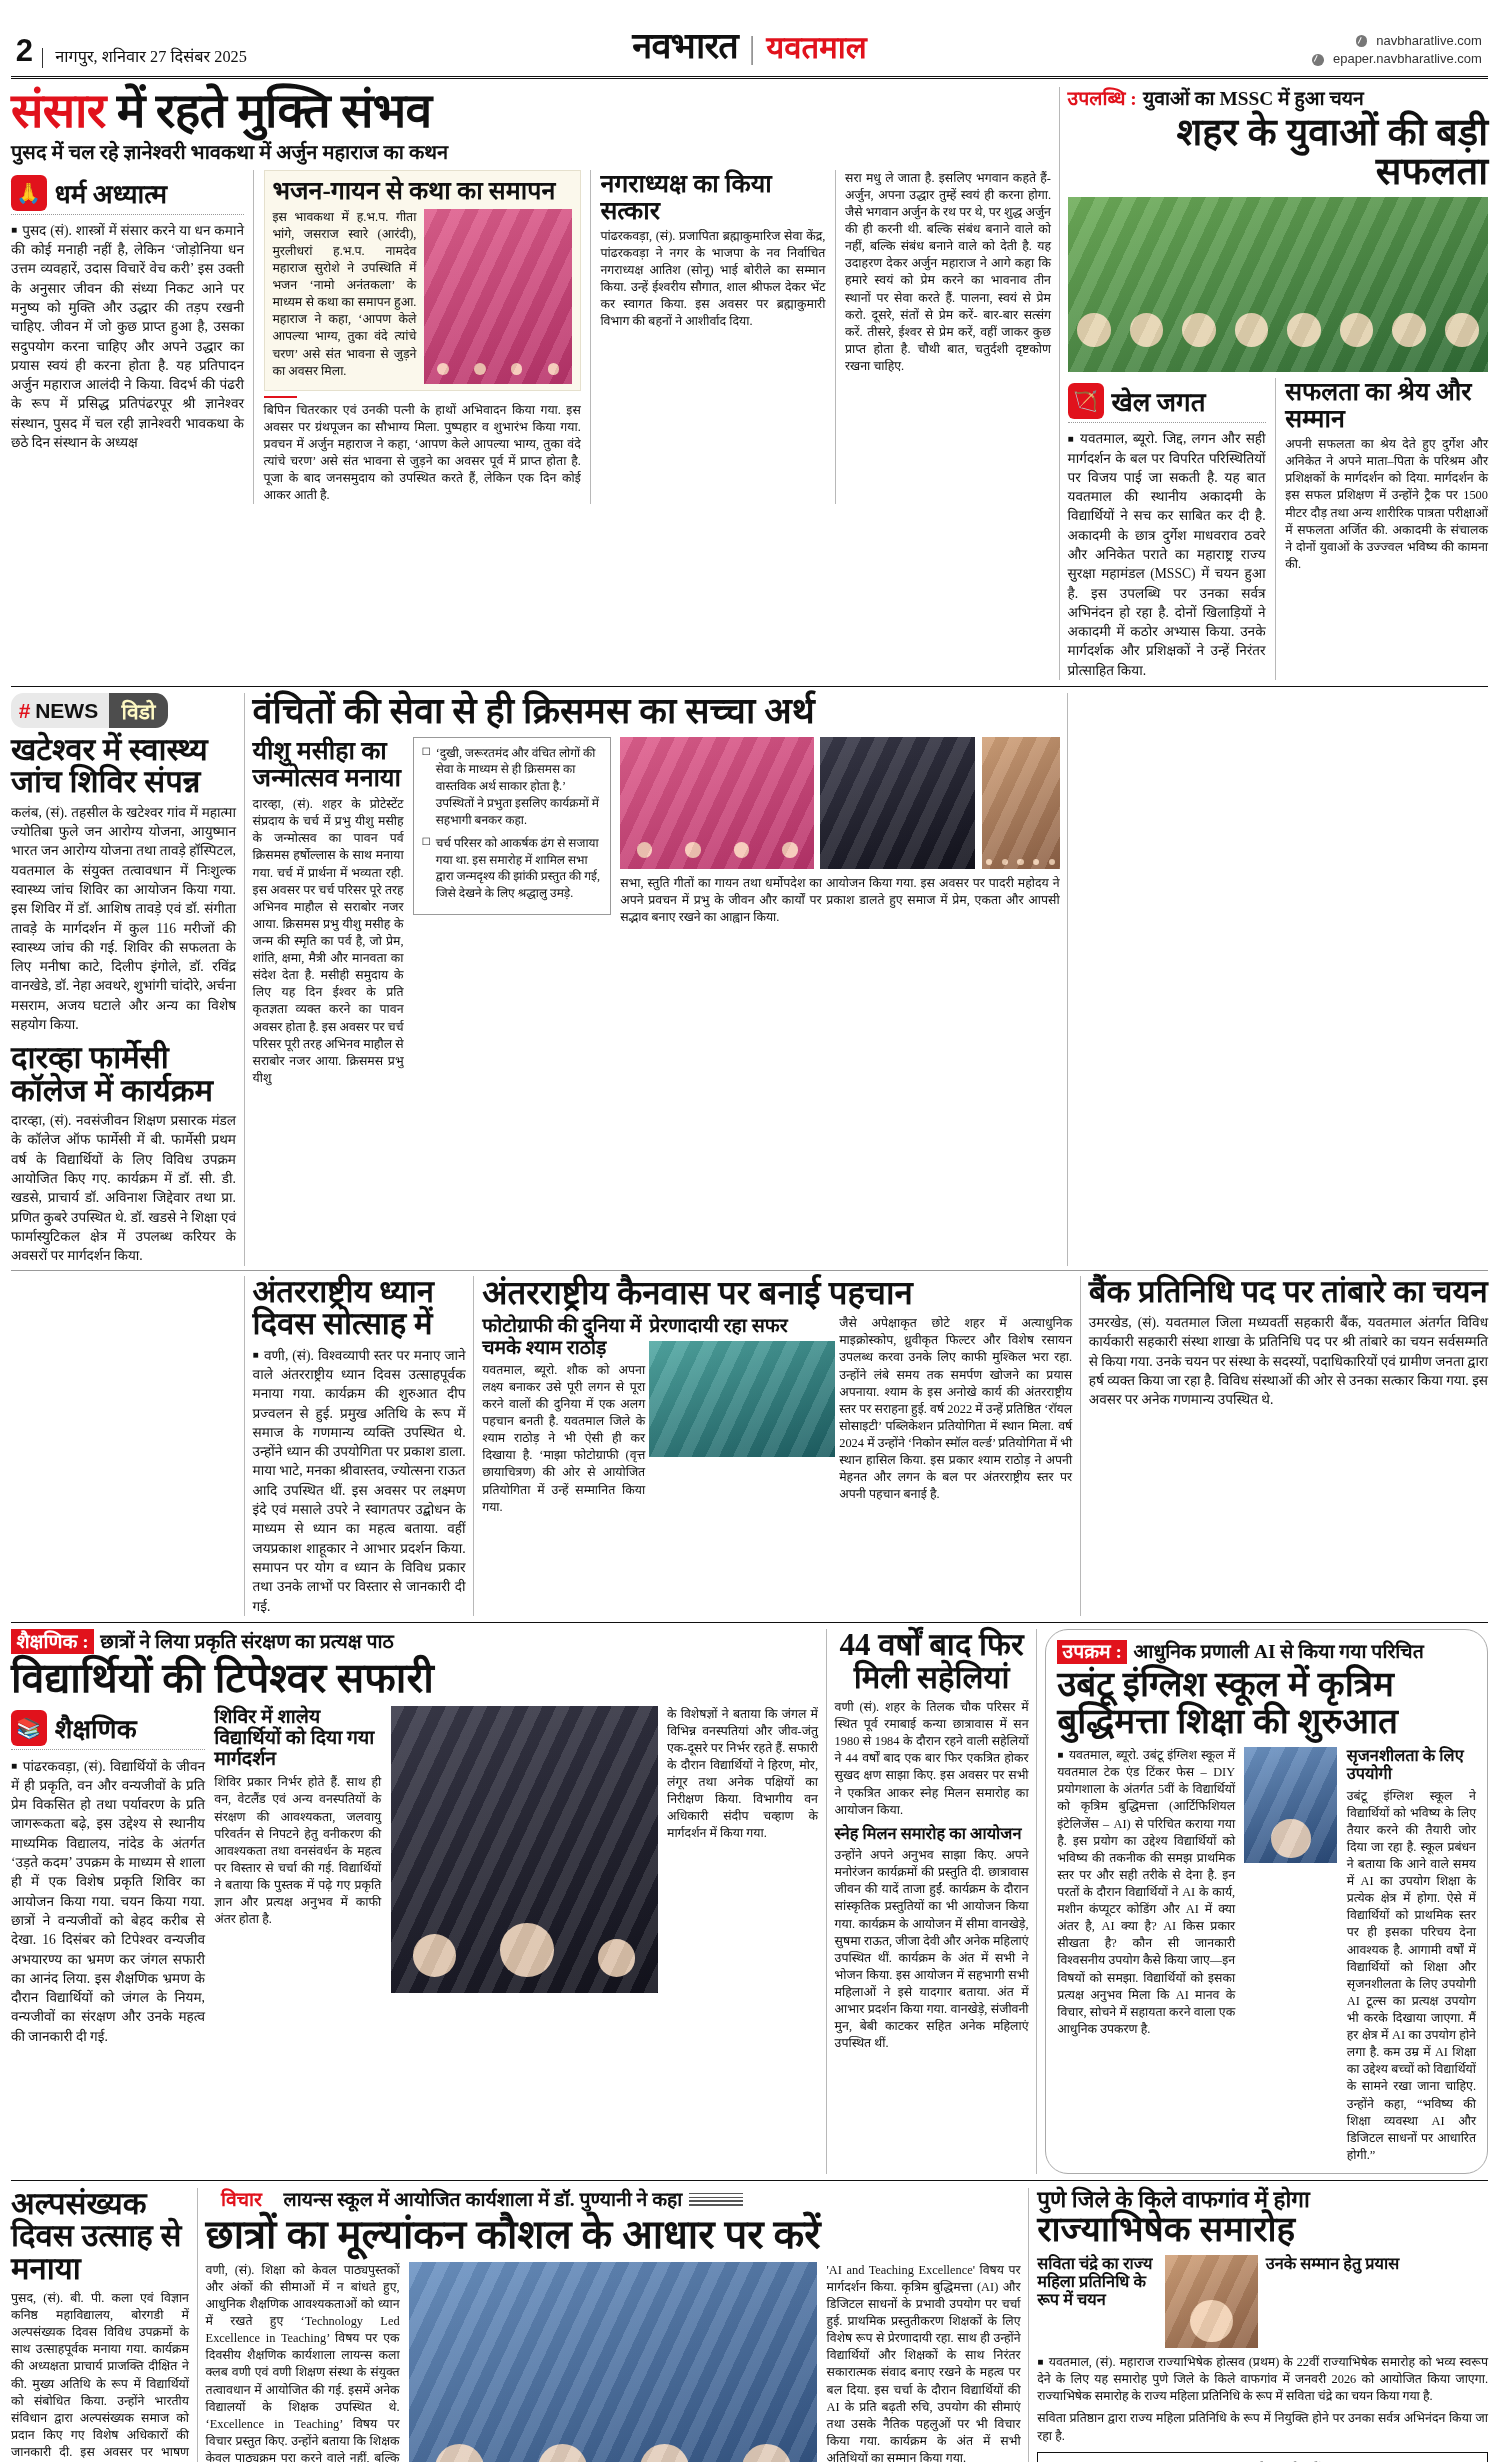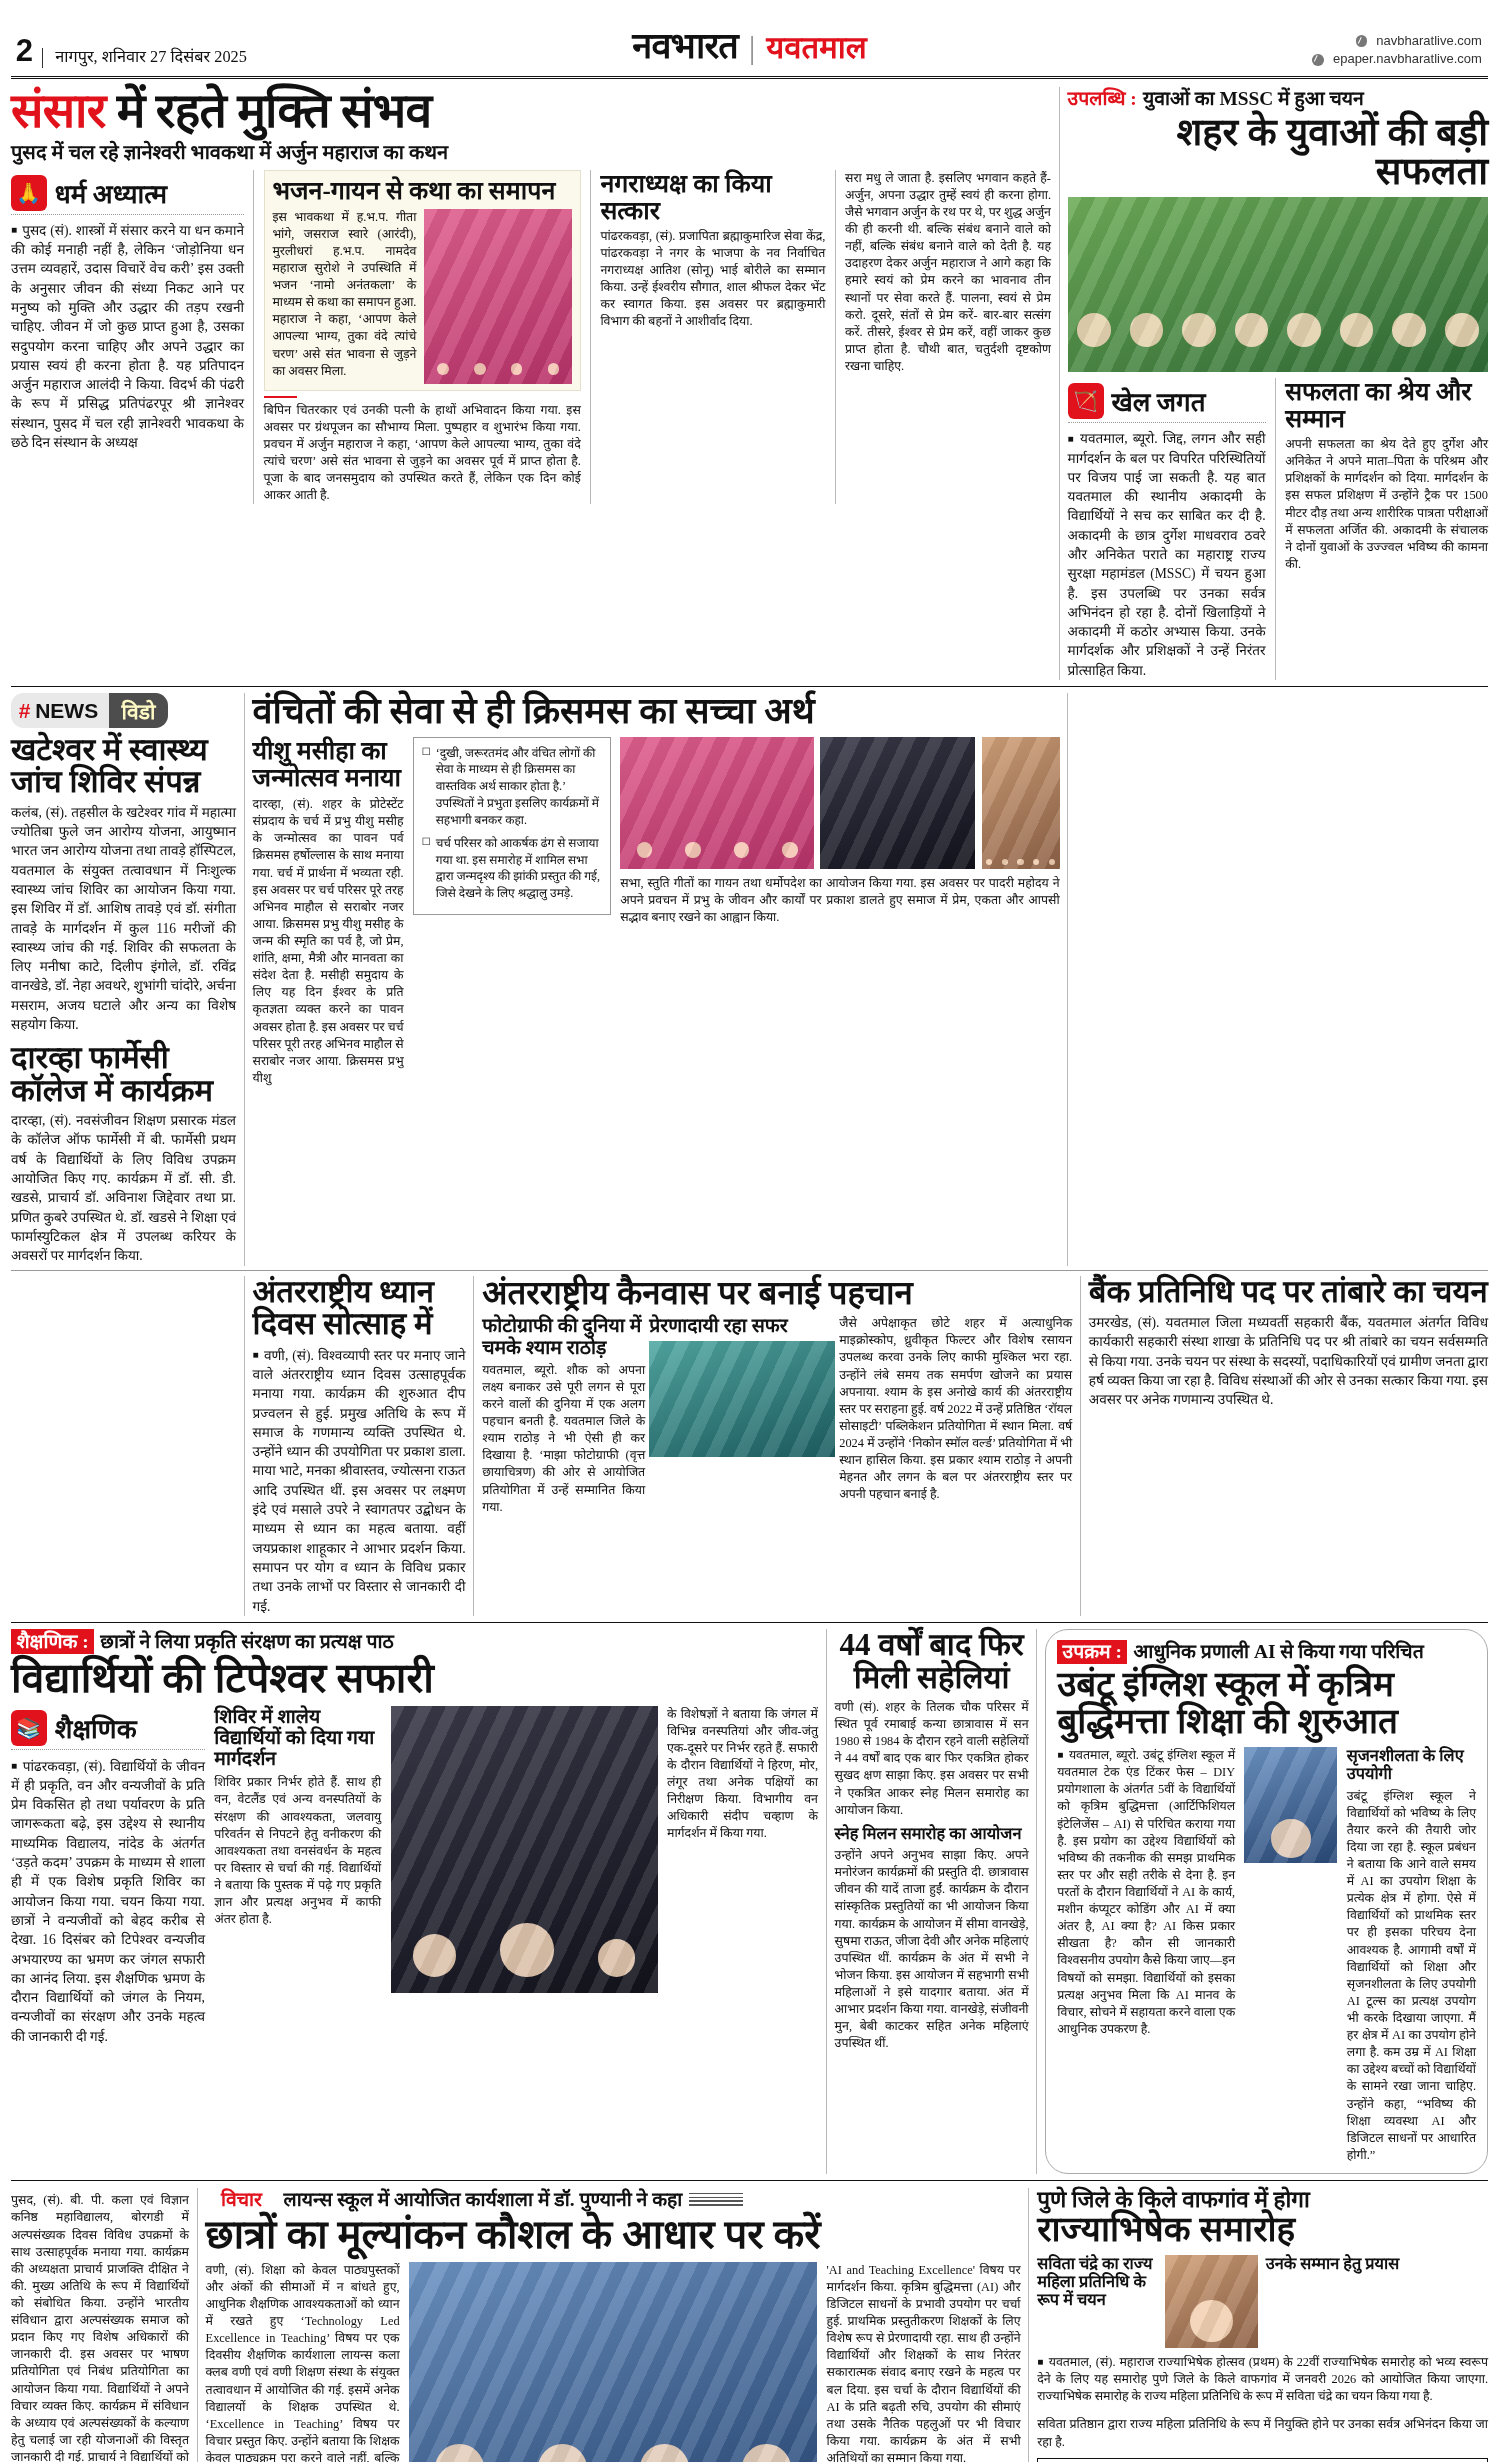--- a/index.html
+++ b/index.html
@@ -404,20 +404,21 @@
         </div>
       </div>
     </div>
   </div>
 
   <div class="hr-b"></div>
 
   <div class="band">
 
     <div style="flex:0 0 178px;">
+      <h2 class="big">अल्पसंख्यक दिवस उत्साह से मनाया</h2>
       <p class="body tight" style="margin-top:4.7px;">पुसद, (सं). बी. पी. कला एवं विज्ञान कनिष्ठ महाविद्यालय, बोरगडी में अल्पसंख्यक दिवस विविध उपक्रमों के साथ उत्साहपूर्वक मनाया गया. कार्यक्रम की अध्यक्षता प्राचार्य प्राजक्ति दीक्षित ने की. मुख्य अतिथि के रूप में विद्यार्थियों को संबोधित किया. उन्होंने भारतीय संविधान द्वारा अल्पसंख्यक समाज को प्रदान किए गए विशेष अधिकारों की जानकारी दी. इस अवसर पर भाषण प्रतियोगिता एवं निबंध प्रतियोगिता का आयोजन किया गया. विद्यार्थियों ने अपने विचार व्यक्त किए. कार्यक्रम में संविधान के अध्याय एवं अल्पसंख्यकों के कल्याण हेतु चलाई जा रही योजनाओं की विस्तृत जानकारी दी गई. प्राचार्य ने विद्यार्थियों को सामाजिक समरसता बनाए रखने का संदेश दिया. इस कार्यक्रम के सफल आयोजन हेतु महाविद्यालय के प्राध्यापकों एवं कर्मचारियों ने विशेष सहयोग किया. अंत में आभार प्रदर्शन किया गया.</p>
     </div>
 
     <div class="vline"></div>
 
     <div style="flex:0 0 815px;">
       <div class="kicker-row">
         <span style="border-left:3.1px solid #444;padding-left:6.2px;"></span>
         <span class="kicker-red">विचार</span>
         <span style="border-left:3.1px solid #444;padding-left:6.2px;"></span>
@@ -470,21 +471,21 @@
             </div>
         </div>
         <div style="flex:1 1 0;">
           <h3 class="xs">उनके सम्मान हेतु प्रयास</h3>
         </div>
       </div>
 
       <div class="band" style="gap:9.3px;margin-top:6.2px;">
         <div style="flex:1 1 0;">
           <p class="body tight lead-sq">यवतमाल, (सं). महाराज राज्याभिषेक होत्सव (प्रथम) के 22वीं राज्याभिषेक समारोह को भव्य स्वरूप देने के लिए यह समारोह पुणे जिले के किले वाफगांव में जनवरी 2026 को आयोजित किया जाएगा. राज्याभिषेक समारोह के राज्य महिला प्रतिनिधि के रूप में सविता चंद्रे का चयन किया गया है.</p>
-          <p class="body tight" style="margin-top:11px;font-family:Liberation Serif, serif;">सविता प्रतिष्ठान द्वारा राज्य महिला प्रतिनिधि के रूप में नियुक्ति होने पर उनका सर्वत्र अभिनंदन किया जा रहा है.</p>
+          <p class="body tight" style="margin-top:5px;font-family:Liberation Serif, serif;">सविता प्रतिष्ठान द्वारा राज्य महिला प्रतिनिधि के रूप में नियुक्ति होने पर उनका सर्वत्र अभिनंदन किया जा रहा है.</p>
 
           <div class="contact-box" style="margin-top:7.8px;">
             <h4>‘नवभारत’ से संपर्क करें’</h4>
 
           </div>
 
         </div>
       </div>
     </div>
   </div>

